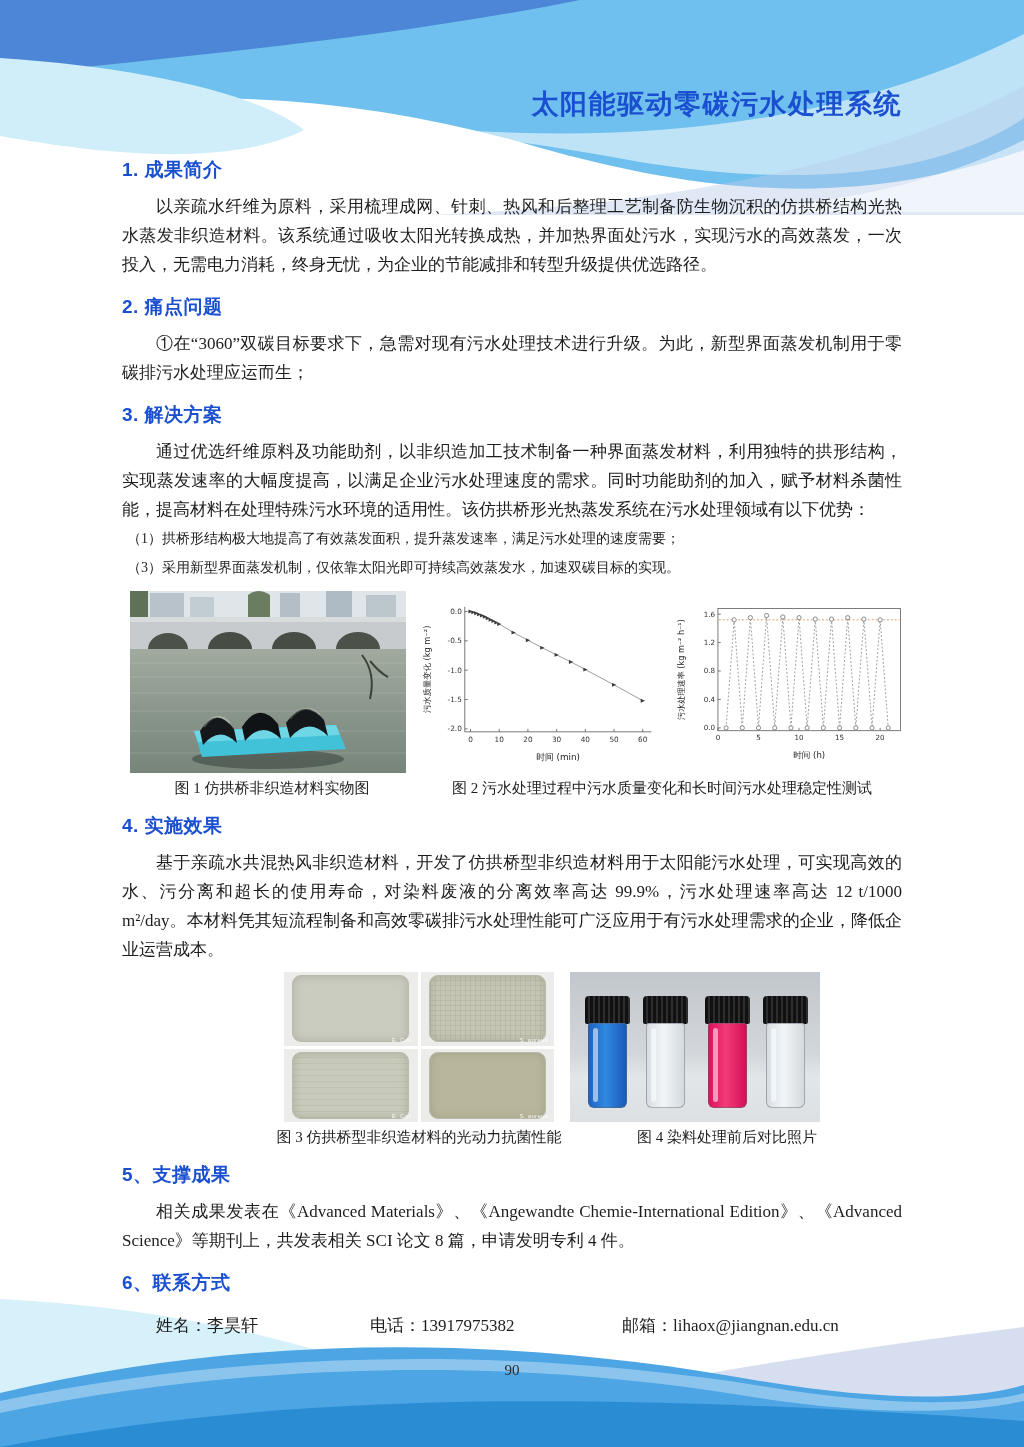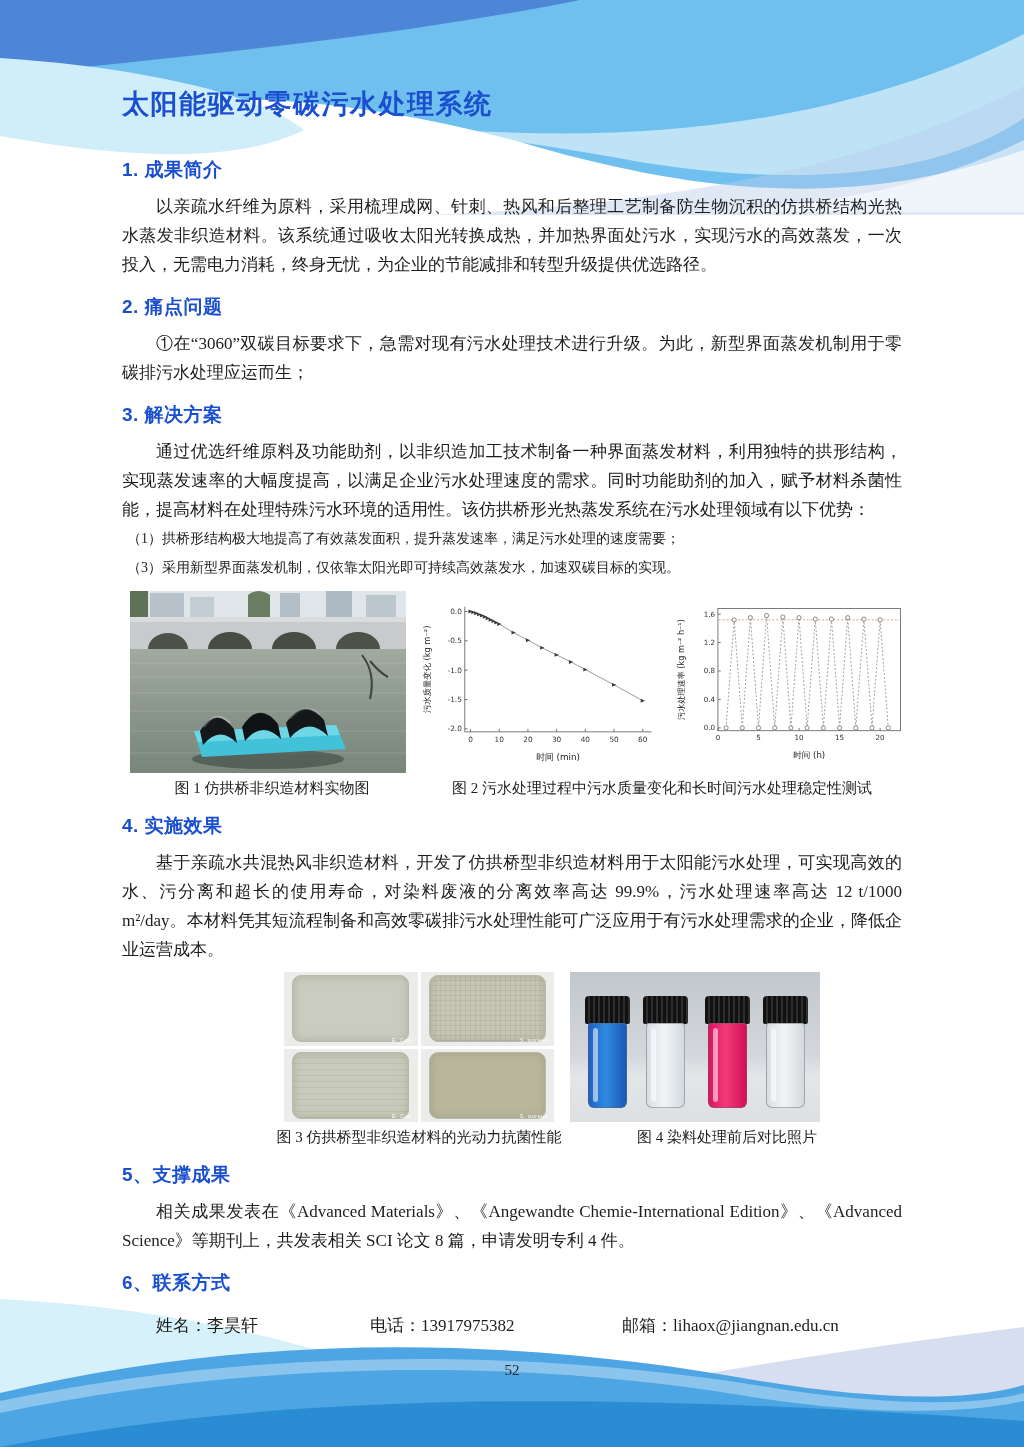--- a/index.html
+++ b/index.html
@@ -5,21 +5,21 @@
   html,body{margin:0;padding:0;}
   body{
     width:1024px;height:1447px;position:relative;overflow:hidden;
     background:#ffffff;font-family:"Liberation Serif",serif;
   }
   .wave{position:absolute;left:0;width:1024px;z-index:0;display:block;}
   .wave.top{top:0;}
   .wave.bottom{bottom:0;}
   .content{position:absolute;left:122px;right:122px;top:0;z-index:2;}
   .page-title{
-    margin:86px 0 0 0;text-align:left;
+    margin:86px 0 0 0;text-align:right;
     font-family:"Liberation Sans",sans-serif;font-weight:bold;
     font-size:27px;color:#1a4fd0;letter-spacing:1.5px;
   }
   h2.sec{
     font-family:"Liberation Sans",sans-serif;font-weight:bold;
     font-size:19px;color:#1a4fd0;margin:15px 0 9px 0;letter-spacing:.5px;
   }
   h2.sec.first{margin-top:35px;}
   p.body{
     font-size:17px;line-height:29px;color:#1d1d1d;text-align:justify;
@@ -308,13 +308,13 @@
   <p class="body">相关成果发表在《Advanced Materials》、《Angewandte Chemie-International Edition》、《Advanced Science》等期刊上，共发表相关 SCI 论文 8 篇，申请发明专利 4 件。</p>
 
   <h2 class="sec">6、联系方式</h2>
   <div class="contact">
     <span class="pair p1"><span>姓名：</span><span>李昊轩</span></span>
     <span class="pair p2"><span>电话：</span><span>13917975382</span></span>
     <span class="pair p3"><span>邮箱：</span><span>lihaox@jiangnan.edu.cn</span></span>
   </div>
 </div>
 
-<div class="pagenum">52</div>
+<div class="pagenum">90</div>
 
 </body></html>

